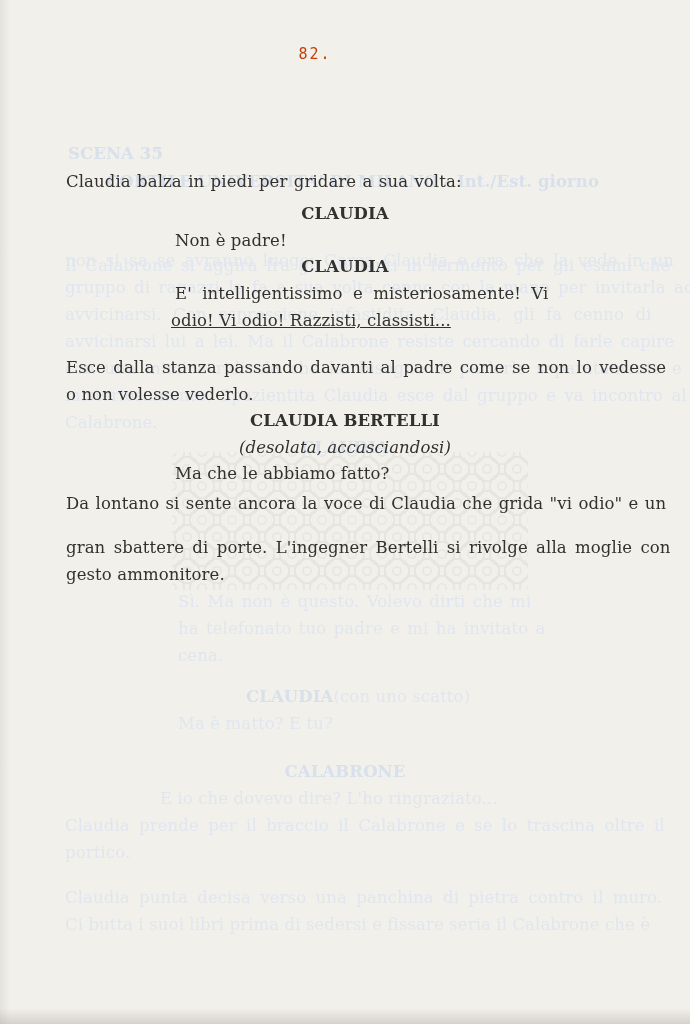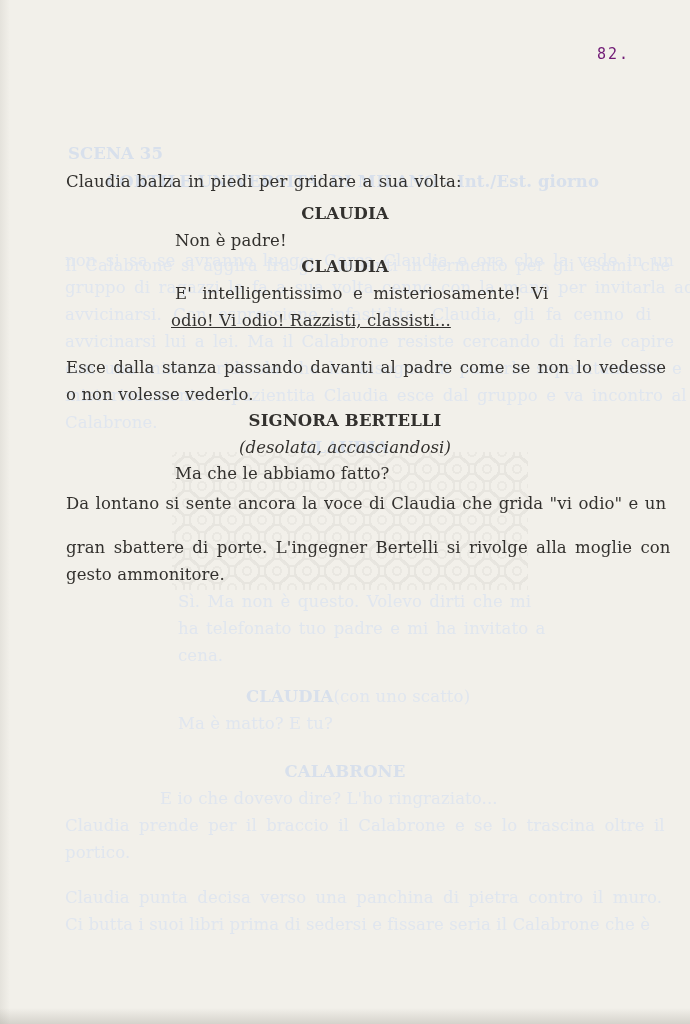--- a/index.html
+++ b/index.html
@@ -19,22 +19,22 @@
   }
   
   .ink{
     position:absolute;color:var(--ink,#33312e);
     font:16.5px/20px "DejaVu Serif",serif;
     letter-spacing:.1px;white-space:nowrap;
   }
   .bold{font-weight:bold;}
   .center{left:0;width:690px;text-align:center;}
   .pagenum{
-    position:absolute;top:45px;left:0;width:630px;text-align:right;
-    font:15px/18px "DejaVu Sans Mono",monospace;color:#701a75;letter-spacing:2px;
+    position:absolute;top:45px;left:0;width:630px;text-align:center;
+    font:15px/18px "DejaVu Sans Mono",monospace;color:#c2410c;letter-spacing:2px;
   }
   
   .ghost{
     position:absolute;color:var(--ghost,#dfe5ee);
     font:16.5px/20px "DejaVu Serif",serif;
     letter-spacing:.1px;white-space:nowrap;
   }
   .gbold{font-weight:bold;color:var(--ghostBold,#d9e1ec);}
   
   .watermark{
@@ -93,21 +93,21 @@
     <div class="ink bold center" style="top:204px;">CLAUDIA</div>
     <div class="ink" style="left:175px;top:231px;">Non è padre!</div>
 
     <div class="ink bold center" style="top:257px;">CLAUDIA</div>
     <div class="ink" style="left:175px;top:284px;word-spacing:5px;">E'  intelligentissimo  e  misteriosamente!  Vi</div>
     <div class="ink" style="left:171px;top:311px;text-decoration:underline;">odio! Vi odio! Razzisti, classisti...</div>
 
     <div class="ink" style="left:66px;top:358px;word-spacing:2px;">Esce dalla stanza passando davanti al padre come se non lo vedesse</div>
     <div class="ink" style="left:66px;top:385px;">o non volesse vederlo.</div>
 
-    <div class="ink bold center" style="top:411px;">SIGNORA BERTELLI</div>
+    <div class="ink bold center" style="top:411px;">CLAUDIA BERTELLI</div>
     <div class="ink center" style="top:438px;font-style:italic;">(desolata, accasciandosi)</div>
     <div class="ink" style="left:175px;top:464px;">Ma che le abbiamo fatto?</div>
 
     <div class="ink" style="left:66px;top:494px;word-spacing:1px;">Da lontano si sente ancora la voce di Claudia che grida "vi odio" e un</div>
     <div class="ink" style="left:66px;top:538px;word-spacing:3px;">gran sbattere di porte. L'ingegner Bertelli si rivolge alla moglie con</div>
     <div class="ink" style="left:66px;top:565px;">gesto ammonitore.</div>
   </div>
 
   <div class="edge-left"></div>
   <div class="edge-bottom"></div>

